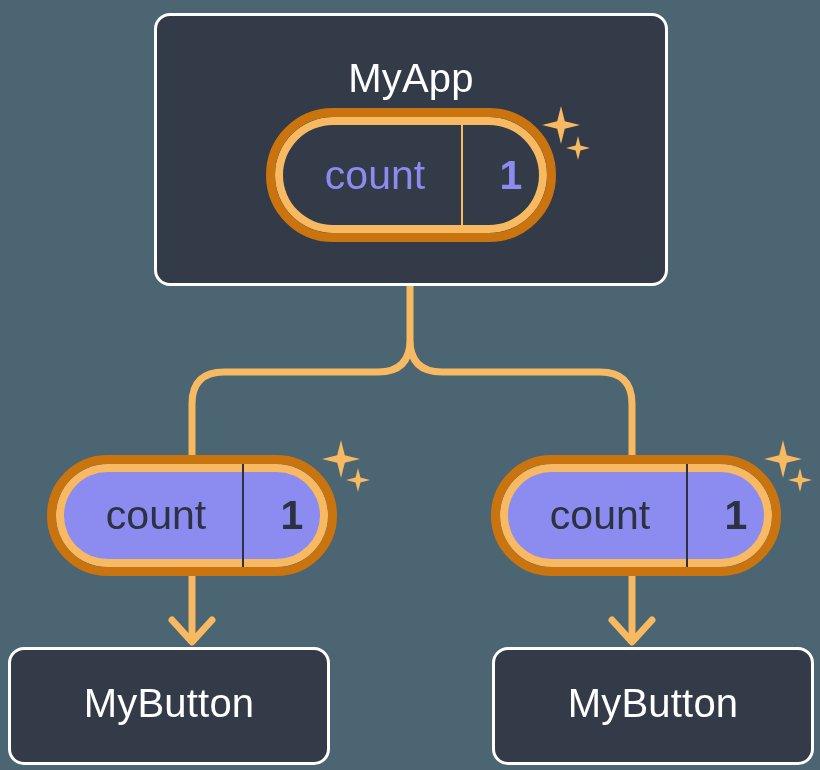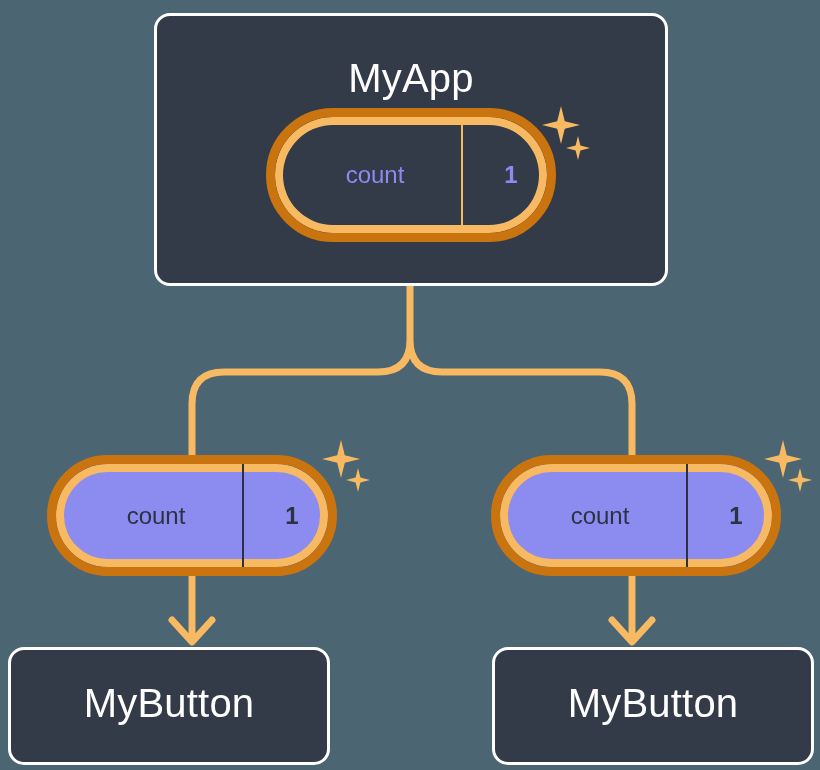--- a/index.html
+++ b/index.html
@@ -80,21 +80,21 @@
     display: flex;
     align-items: stretch;
     border-radius: 999px;
     border: 9px solid #C9740E;
     box-shadow: inset 0 0 0 8px #F7B961;
   }
   .pill .cell {
     display: flex;
     align-items: center;
     justify-content: center;
-    font-size: 24px;
+    font-size: 41px;
     white-space: nowrap;
   }
   .pill .cell-key {
     flex: 0 0 auto;
   }
   .pill .cell-val {
     flex: 0 0 auto;
     font-weight: bold;
   }
   .pill .divider {

